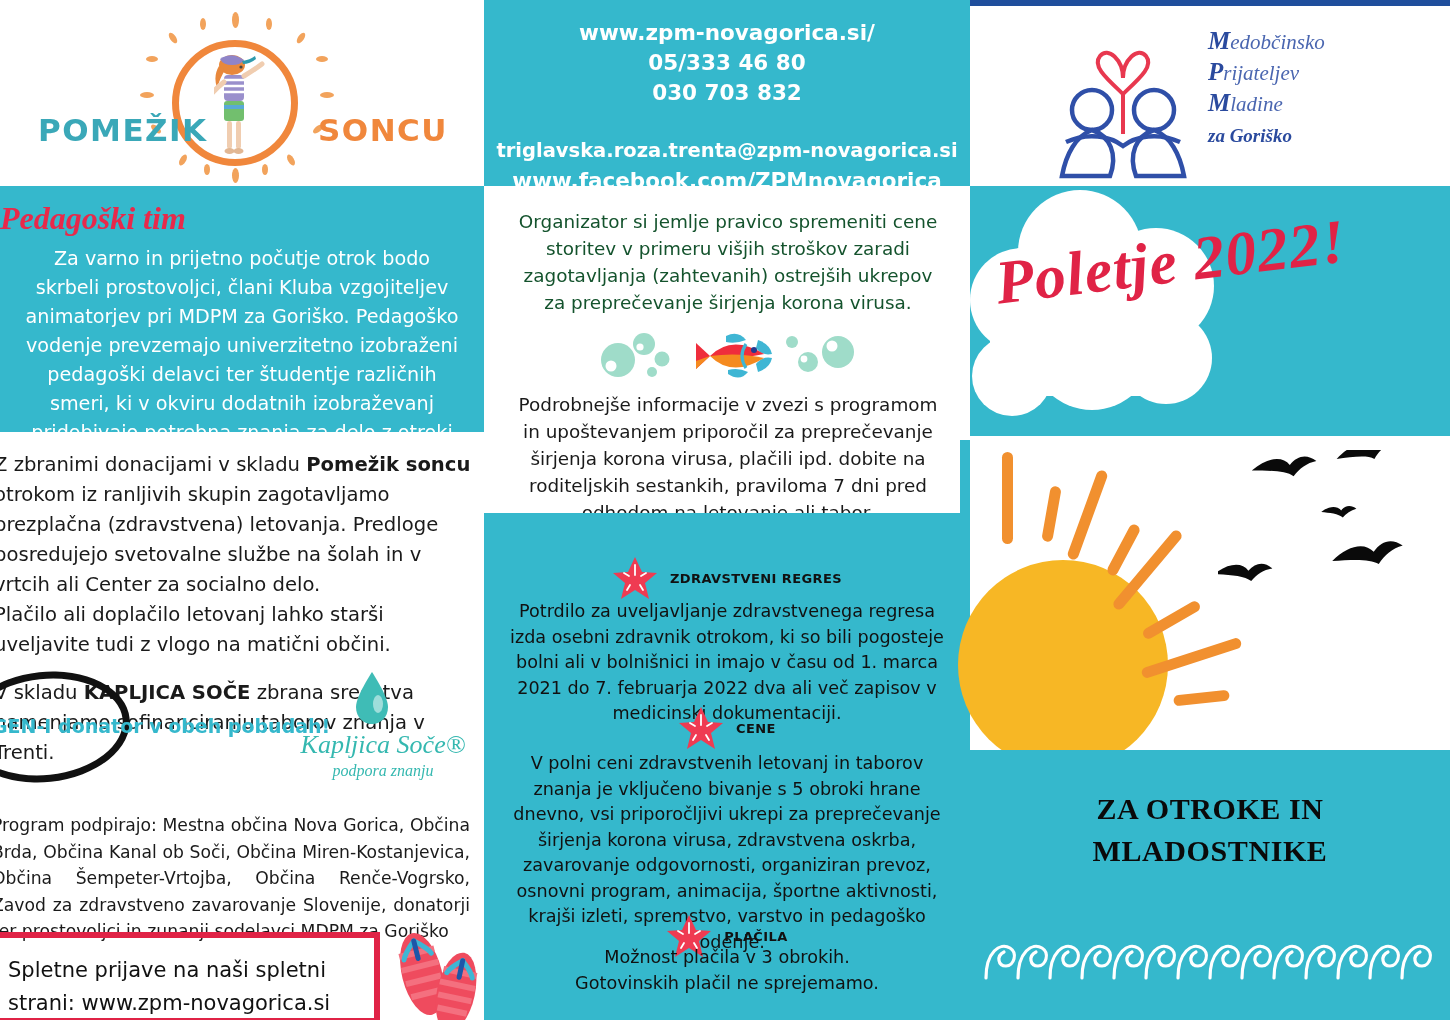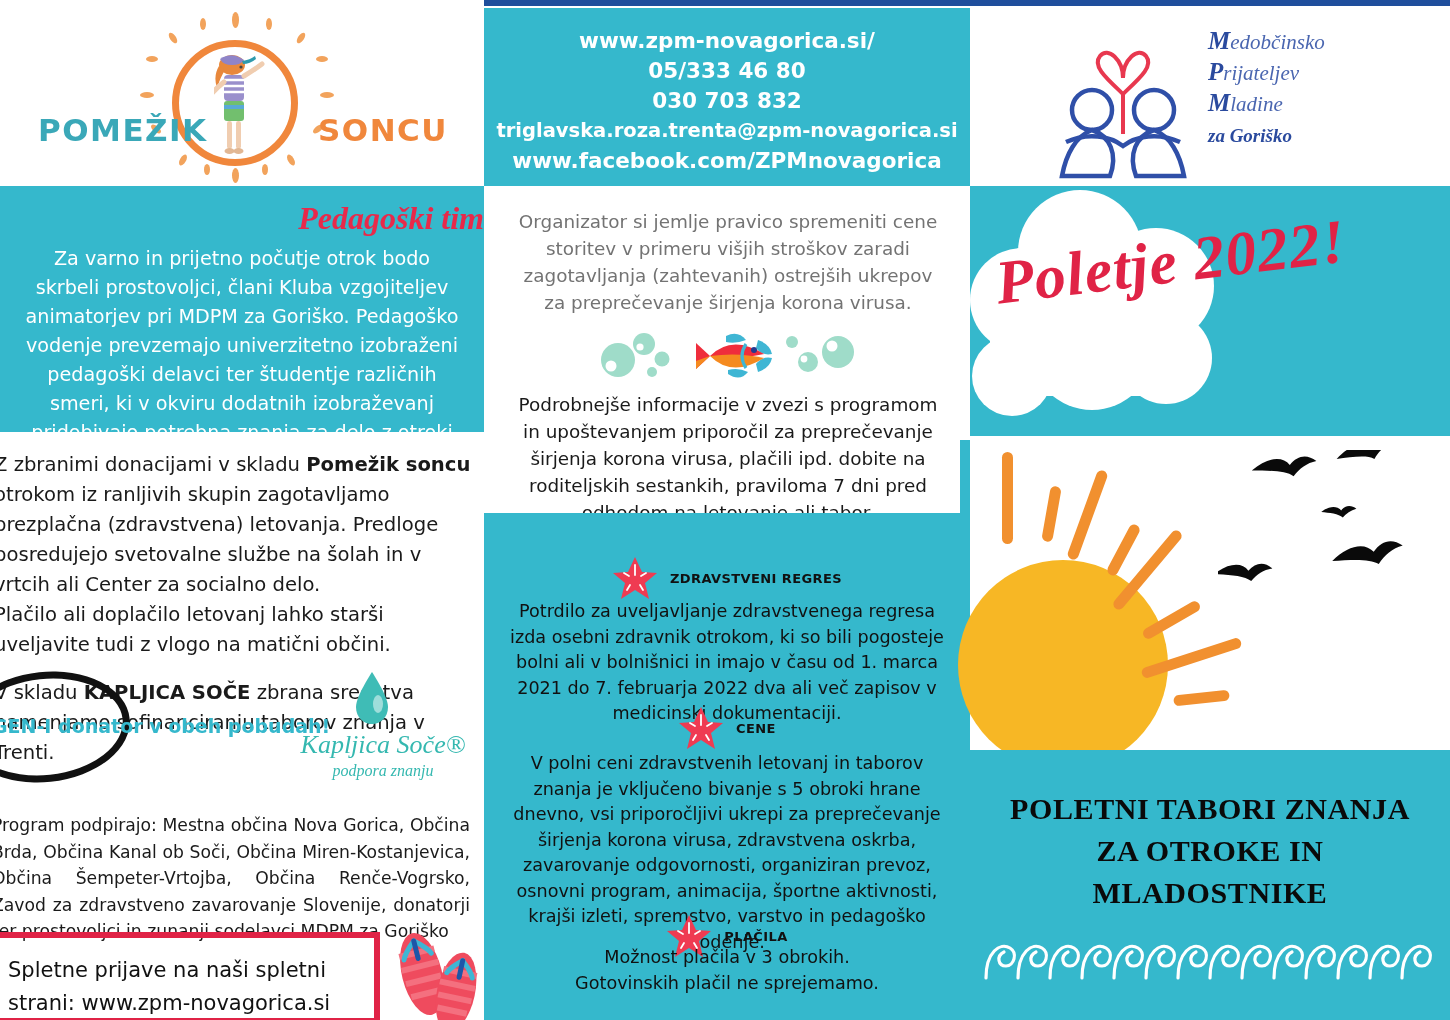--- a/index.html
+++ b/index.html
@@ -18,21 +18,21 @@
   .teal { background: #35b8cc; }
 
   
   #topbar-navy {
     left: 0; top: 0; width: 1450px; height: 6px;
     background: #1f4e9c;
   }
 
   
   #hdr-left  { left: 0;    top: 0;   width: 484px; height: 186px; background:#fff; }
-  #hdr-mid   { left: 484px; top: 8px;  width: 486px; height: 186px; }
+  #hdr-mid   { left: 484px; top: 0;  width: 486px; height: 186px; }
   #hdr-right { left: 970px; top: 12px;  width: 532px; height: 186px; background:#fff;padding-left:16px; }
 
   
   #logo-pomezik {
     position: absolute; left: 0; top: 8px; width: 492px; height: 178px;
   }
   .pz-word {
     position: absolute; top: 104px;
     font-family: "DejaVu Sans", sans-serif;
     font-weight: 700; font-size: 31px; letter-spacing: 1.5px;
@@ -52,37 +52,37 @@
   }
 
   
   #contact {
     position: absolute; left: 0; top: 18px; width: 486px;
     text-align: center; color: #ffffff;
     font-family: "DejaVu Sans", sans-serif;
     font-weight: 700; font-size: 21.5px; line-height: 30px;
   }
   #contact div { white-space: nowrap; }
-  #contact .small { font-size: 19.5px; }
+  #contact .small { font-size: 19.5px; margin-top: 28px; }
 
   
   #mdpm-mark { position: absolute; left: 78px; top: 14px; width: 150px; height: 160px; }
   #mdpm-text {
     position: absolute; left: 238px; top: 14px; width: 230px;
     font-family: "Liberation Serif", serif;
     font-style: italic; color: #4a66b0; line-height: 30px;
   }
   #mdpm-text div { font-size: 21px; }
   #mdpm-text div span.cap { font-size: 25px; font-weight: 700; color:#2a4a9e; }
   #mdpm-text div.last { font-size: 19px; color:#2a4a9e; font-weight:600; margin-top:2px;}
 
   
   #left-teal { left: 0; top: 186px; width: 484px; height: 246px; }
   #ped-title {
-    position: absolute; left:0; top: 14px; width: 484px; text-align:right;
+    position: absolute; left:0; top: 14px; width: 484px; text-align:left;
     font-family: "Liberation Serif", serif;
     font-style: italic; font-weight: 700;
     font-size: 32px; color: #e8294a;
   }
   #ped-body {
     position: absolute; left: 22px; top: 58px; width: 440px;
     text-align: center; color: #ffffff;
     font-size: 19.2px; line-height: 29px;
     font-family: "DejaVu Sans", sans-serif;
   }
@@ -137,21 +137,21 @@
     font-size: 21px; line-height: 33px; color:#111;
     font-family: "DejaVu Sans", sans-serif;
   }
   #prijave-text b { font-weight: 400; }
   #flipflops { position: absolute; left: 392px; top: 490px; width: 96px; height: 118px; }
 
   
   #mid-white1 { left: 484px; top: 186px; width: 486px; height: 327px; background:#fff; }
   #mid-p1 {
     position: absolute; left: 34px; top: 22px; width: 420px;
-    text-align: center; font-size: 18.4px; line-height: 27px; color:#737373;
+    text-align: center; font-size: 18.4px; line-height: 27px; color:#14532d;
     font-family: "DejaVu Sans", sans-serif;
   }
   #seaicons { position: absolute; left: 110px; top: 140px; width: 270px; height: 60px; }
   #mid-p2 {
     position: absolute; left: 28px; top: 205px; width: 432px;
     text-align: center; font-size: 18.4px; line-height: 27px; color:#1a1a1a;
     font-family: "DejaVu Sans", sans-serif;
   }
 
   #mid-teal { left: 484px; top: 513px; width: 486px; height: 507px; }
@@ -429,21 +429,20 @@
         <path d="M4 28 C20 14 36 12 44 22 C52 12 62 10 72 18 C62 20 54 26 48 34 C40 28 22 28 4 28 Z" transform="translate(112,-14) scale(.85) rotate(-8)"></path>
         <path d="M4 20 C14 12 24 12 29 18 C34 11 42 11 48 16 C41 18 35 22 31 27 C26 22 14 21 4 20 Z" transform="translate(100,46) scale(.8)"></path>
         <path d="M4 28 C20 14 36 12 44 22 C52 12 62 10 72 18 C62 20 54 26 48 34 C40 28 22 28 4 28 Z" transform="translate(-6,100) scale(.85) rotate(3)"></path>
         <path d="M4 28 C20 14 36 12 44 22 C52 12 62 10 72 18 C62 20 54 26 48 34 C40 28 22 28 4 28 Z" transform="translate(108,82) scale(1.05) rotate(-4)"></path>
       </g>
     </svg>
   </div>
 
   <div class="panel teal" id="r-bottom">
     <div id="title-block">
-      <div>POLETNI TABORI ZNANJA</div>
       <div>ZA OTROKE IN MLADOSTNIKE</div>
     </div>
     <svg id="waves" viewBox="0 0 452 42">
       <g fill="none" stroke="#ffffff" stroke-width="3.2" stroke-linecap="round">
         <path d="M2 40 C2 14 16 4 26 10 C34 15 30 28 22 28 C14 28 12 18 20 14"></path>
         <path d="M34 40 C34 14 48 4 58 10 C66 15 62 28 54 28 C46 28 44 18 52 14"></path>
         <path d="M66 40 C66 14 80 4 90 10 C98 15 94 28 86 28 C78 28 76 18 84 14"></path>
         <path d="M98 40 C98 14 112 4 122 10 C130 15 126 28 118 28 C110 28 108 18 116 14"></path>
         <path d="M130 40 C130 14 144 4 154 10 C162 15 158 28 150 28 C142 28 140 18 148 14"></path>
         <path d="M162 40 C162 14 176 4 186 10 C194 15 190 28 182 28 C174 28 172 18 180 14"></path>

